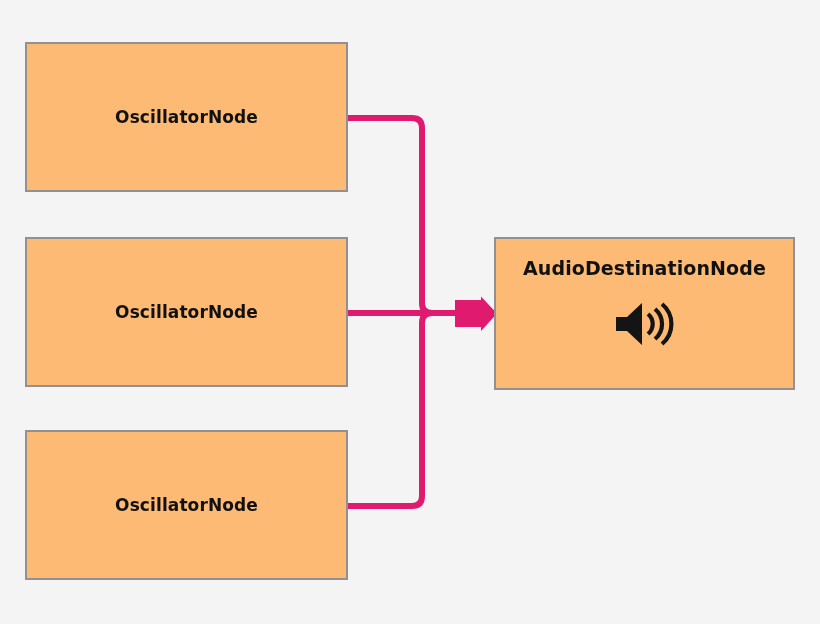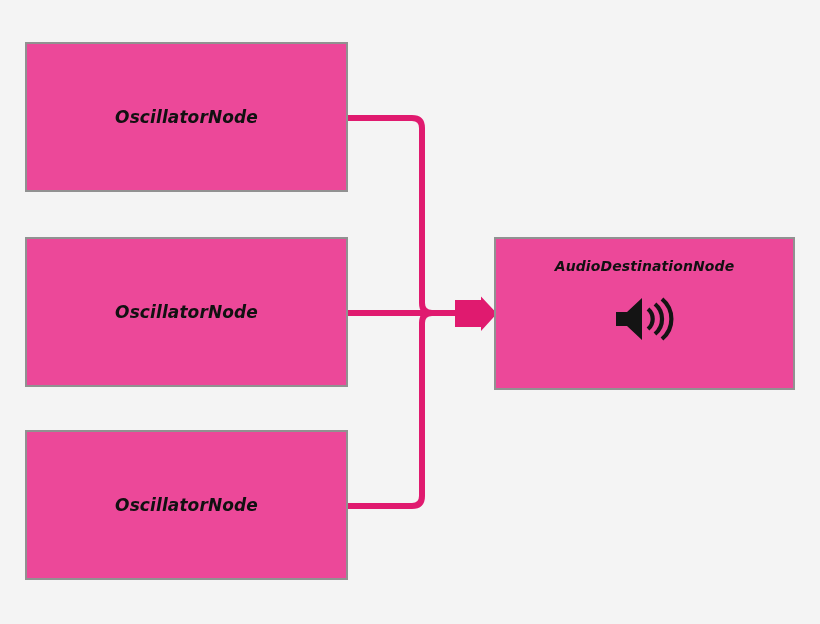--- a/index.html
+++ b/index.html
@@ -16,27 +16,26 @@
   }
   #diagram {
     position: relative;
     width: 820px;
     height: 624px;
     background: #f4f4f4;
   }
   .node-box {
     position: absolute;
     box-sizing: border-box;
-    background: #ec4899;
+    background: #fdba74;
     border: 2px solid #919191;
     display: flex;
     flex-direction: column;
     align-items: center;
     justify-content: center;
-    font-style: italic;
   }
   .node-box.source {
     left: 25px;
     width: 323px;
     height: 150px;
   }
   #node-osc-1 { top: 42px; }
   #node-osc-2 { top: 237px; }
   #node-osc-3 { top: 430px; }
   #node-destination {
@@ -49,21 +48,21 @@
   }
   .node-label {
     font-size: 17px;
     font-weight: bold;
     color: #111111;
     letter-spacing: 0.1px;
     white-space: nowrap;
     line-height: 1;
   }
   #node-destination .node-label {
-    font-size: 14px;
+    font-size: 19px;
   }
   .speaker-wrap {
     margin-top: 22px;
     width: 62px;
     height: 48px;
     display: flex;
     align-items: center;
     justify-content: center;
   }
   .edges-svg {

